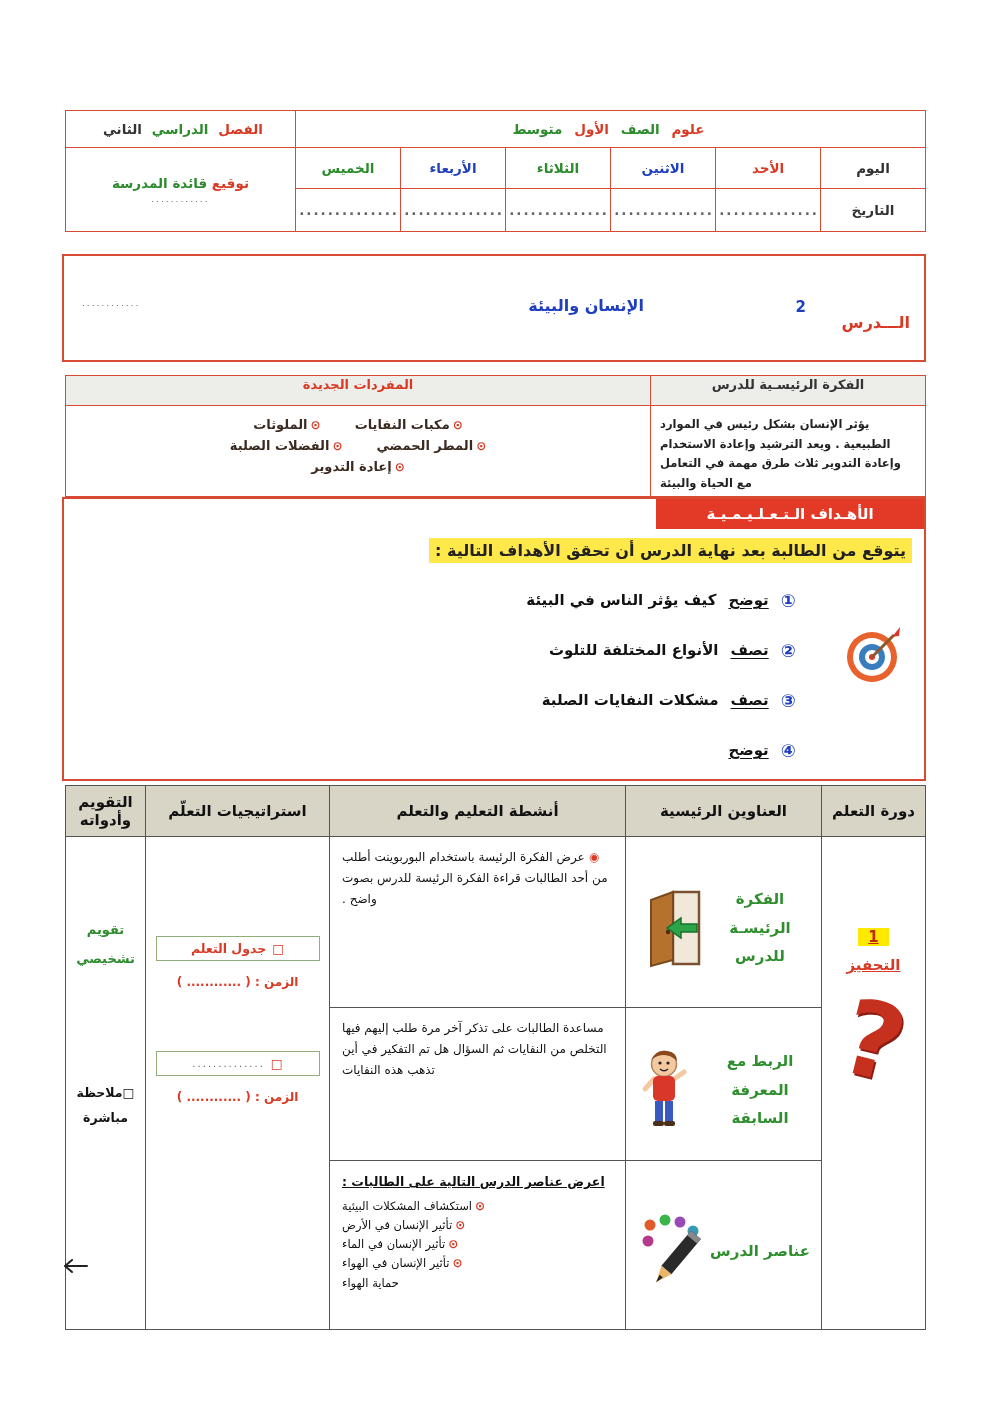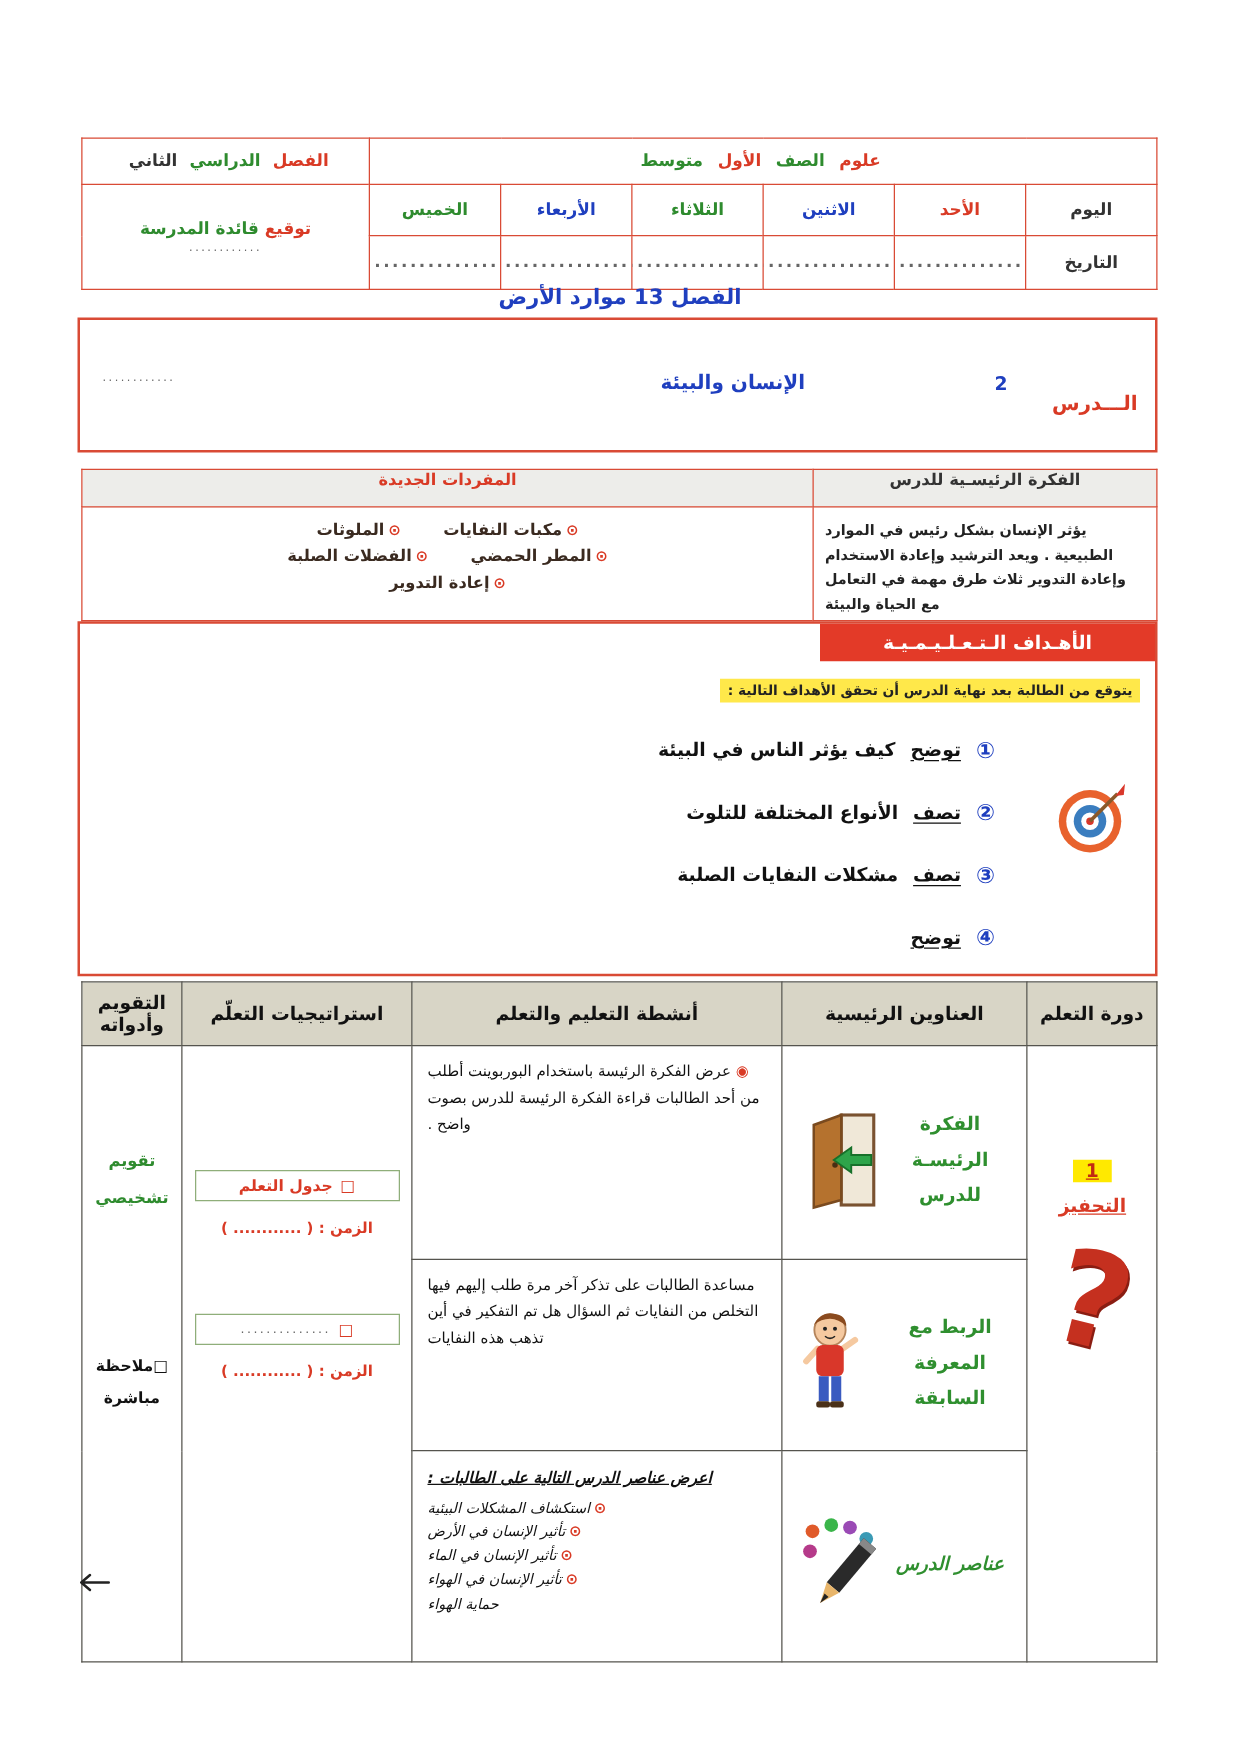--- a/index.html
+++ b/index.html
@@ -40,33 +40,33 @@
   .idea-text{padding:8px 10px 0 8px;font-size:11.5px;font-weight:bold;line-height:1.7;text-align:left;color:#222;}
   .vocab-body{padding-top:10px;text-align:center;}
   .v-line{display:flex;justify-content:center;gap:34px;margin-bottom:6px;font-weight:bold;font-size:13px;color:#3a2a20;}
   .v-item{white-space:nowrap;}
   .sb{color:#d93a25;font-size:12px;margin-left:3px;font-weight:bold;}
 
   
   .obj{position:absolute;top:497px;right:66px;width:860px;height:280px;border:2px solid #d94a35;}
   .obj-title{position:absolute;top:0;right:0;width:268px;height:30px;background:#e33a28;color:#fff;font-weight:bold;font-size:15px;display:flex;align-items:center;justify-content:center;letter-spacing:1px;}
   .obj-intro{position:absolute;top:42px;right:12px;}
-  .obj-intro span{background:#ffe84a;font-weight:bold;font-size:11px;padding:3px 6px;}
+  .obj-intro span{background:#ffe84a;font-weight:bold;font-size:16px;padding:3px 6px;}
   .obj-lines{position:absolute;top:76px;right:0;left:0;}
   .obj-line{height:50px;display:flex;align-items:center;padding-right:128px;gap:12px;}
   .obj-num{color:#1f3fbf;font-size:18px;font-weight:bold;}
   .obj-verb{font-size:15px;font-weight:bold;text-decoration:underline;text-underline-offset:3px;color:#111;}
   .obj-text{font-size:15px;font-weight:bold;color:#111;}
   .dart{position:absolute;right:16px;top:124px;}
 
   
   table.plan{position:absolute;top:785px;right:66px;width:860px;border-collapse:collapse;table-layout:fixed;}
   table.plan th{background:#d8d5c6;border:1.5px solid #55544e;font-size:15px;font-weight:bold;height:48px;color:#111;margin-left:38px;}
   table.plan td{border:1.5px solid #55544e;vertical-align:top;background:#fff;overflow:hidden;}
-  tr.pr1 td{height:150px;} tr.pr2 td{height:132px;} tr.pr3 td{height:148px;font-style:italic;}
+  tr.pr1 td{height:150px;} tr.pr2 td{height:132px;} tr.pr3 td{height:148px;}
   td.cyc{text-align:center;}
   .cyc-num{display:inline-block;margin-top:90px;background:#ffe900;color:#c22a12;font-weight:bold;font-size:15px;padding:0 10px;text-decoration:underline;}
   .cyc-label{margin-top:10px;color:#d93a25;font-weight:bold;font-size:15px;text-decoration:underline;}
   .qmark{margin-top:10px;font-size:104px;font-weight:bold;color:#c5301f;transform:rotate(14deg);line-height:1.1;text-shadow:2px 2px 0 #8a1d12;direction:ltr;}
   .title-cell .title-inner{display:flex;align-items:center;justify-content:space-between;height:100%;padding:6px 10px;}
   .rt-text{width:100px;text-align:center;color:#2f8f2f;font-weight:bold;font-size:15px;line-height:1.9;}
   td.act{padding:10px 12px;font-size:12px;line-height:1.75;text-align:left;color:#111;}
   .bullet{color:#d93a25;font-weight:bold;margin-left:4px;}
   .act3-head{font-weight:bold;font-size:12.5px;text-decoration:underline;margin-bottom:4px;}
   .act3-item{line-height:1.6;font-size:11.5px;}
@@ -131,21 +131,20 @@
       <td class="lbl dark">التاريخ</td>
       <td class="dots">................</td>
       <td class="dots">................</td>
       <td class="dots">................</td>
       <td class="dots">................</td>
       <td class="dots">................</td>
     </tr>
   </tbody>
     </table>
 
-  <div class="chapter">الفصل 13 موارد الأرض</div>
 
   <div class="lesson">
     <span class="l-label">الـــدرس</span>
     <span class="l-num">2</span>
     <span class="l-title">الإنسان والبيئة</span>
     <span class="l-dots dots">............</span>
   </div>
 
   <table class="vt">
     <colgroup>

